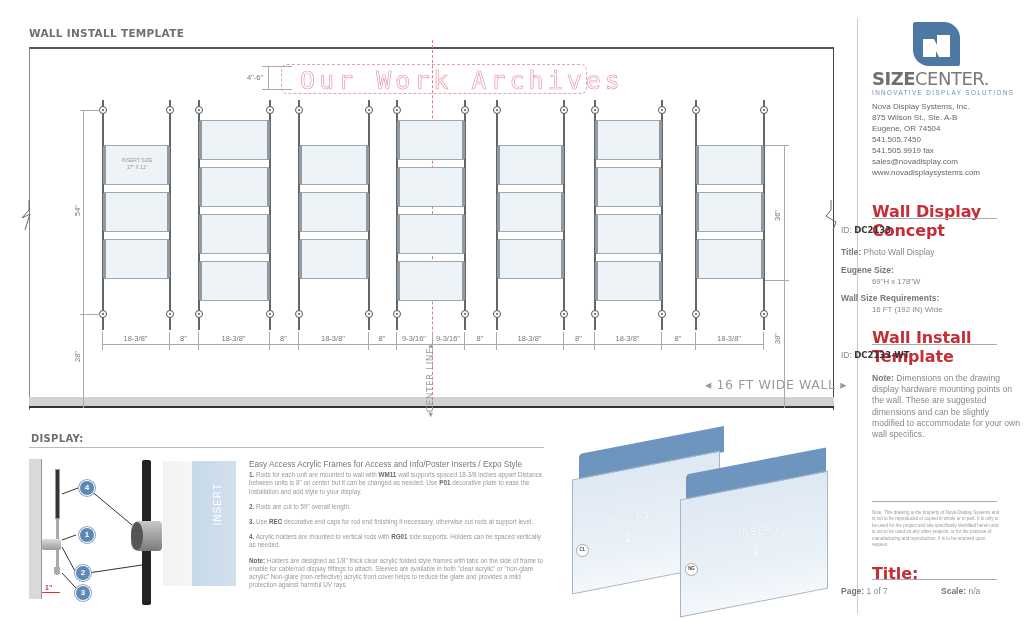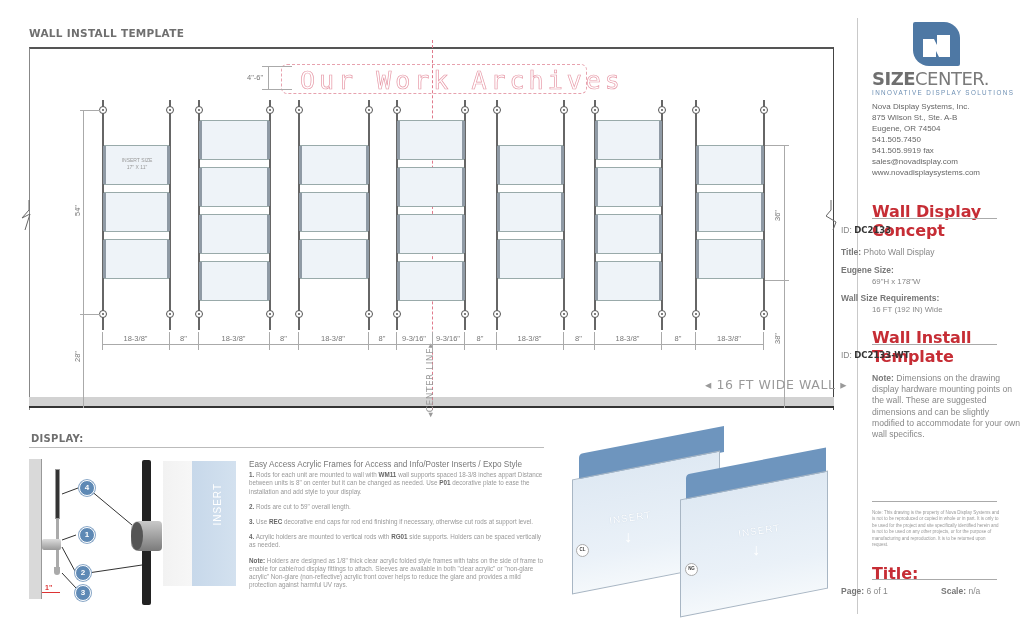--- a/index.html
+++ b/index.html
@@ -366,14 +366,14 @@
 <div class="side-head" style="top:328px;">Wall Install Template</div>
 <div class="side-rule" style="top:344px;"></div>
 <div class="side-label" style="top:350px;"><span>ID:</span> <span class="strong">DC2133-WT</span></div>
 <div class="side-note"><b>Note:</b><span> Dimensions on the drawing display hardware mounting points on the wall. These are suggested dimensions and can be slightly modified to accommodate for your own wall specifics.</span></div>
 
 <div class="side-rule" style="top:501px;"></div>
 <div class="disclaimer">Note: This drawing is the property of Nova Display Systems and is not to be reproduced or copied in whole or in part. It is only to be used for the project and site specifically identified herein and is not to be used on any other projects, or for the purpose of manufacturing and reproduction. It is to be returned upon request.</div>
 
 <div class="side-head" style="top:564px;">Title:</div>
 <div class="side-rule" style="top:579px;"></div>
-<div class="side-label" style="top:586px;"><b>Page:</b> <span>6 of 1</span></div>
+<div class="side-label" style="top:586px;"><b>Page:</b> <span>1 of 7</span></div>
 <div class="side-label" style="left:941px; top:586px;"><b>Scale:</b> <span>n/a</span></div>
 
 </body></html>

